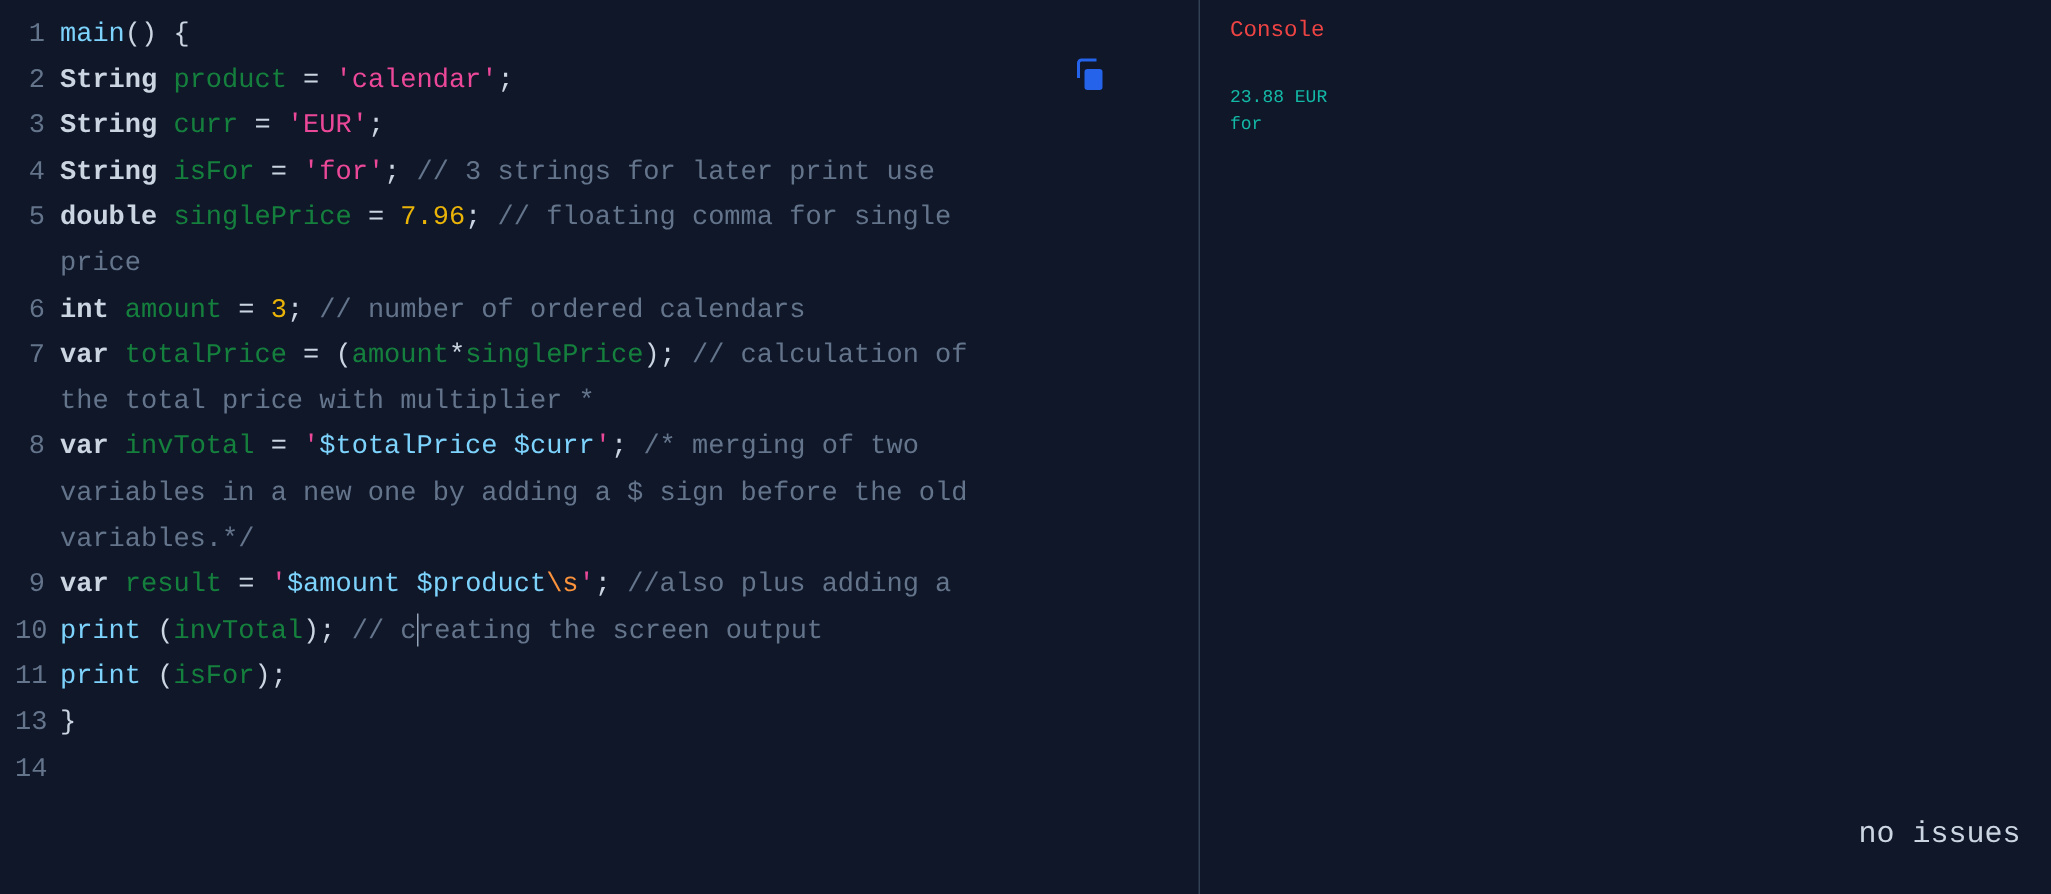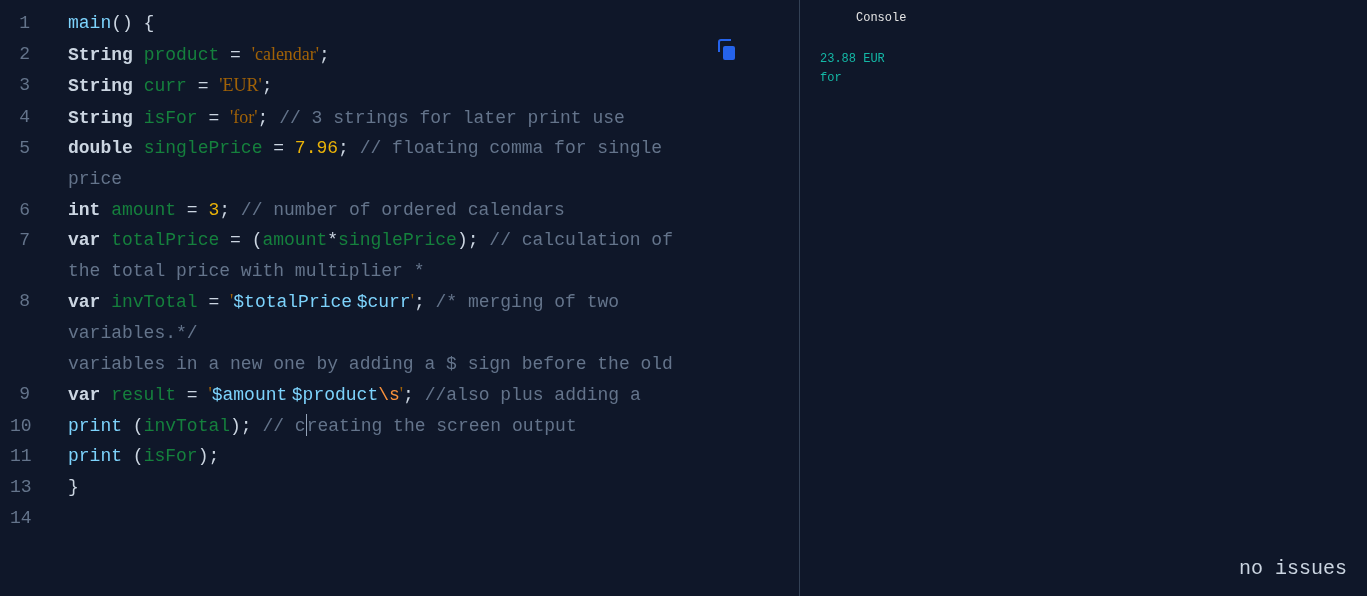--- a/index.html
+++ b/index.html
@@ -38,56 +38,54 @@
     color: #64748b;
     user-select: none;
     padding-right: 10px;
     flex-shrink: 0;
   }
   .code-content {
     white-space: pre-wrap;
     word-break: break-word;
     flex: 1;
     padding-right: 70px;
-    margin-left: 28px;
   }
   .t-type { color: #cbd5e1; font-weight: bold; }
   .t-func { color: #7dd3fc; }
   .t-ident { color: #15803d; }
   .t-op { color: #cbd5e1; }
-  .t-str { color: #a16207; font-family: Liberation Serif, serif; }
+  .t-str { color: #ec4899; }
   .t-num { color: #eab308; }
   .t-comment { color: #64748b; }
   .t-keyword { color: #cbd5e1; font-weight: bold; }
   .t-esc { color: #fb923c; }
   .t-var { color: #7dd3fc; }
   .t-punc { color: #cbd5e1; }
   .copy-btn {
     position: absolute;
     top: 38px;
     right: 60px;
     width: 24px;
     height: 24px;
     cursor: pointer;
     color: #2563eb;
   }
   .console-title {
-    color: #e5e5e5;
-    font-size: 12px;
+    color: #ef4444;
+    font-size: 15px;
     margin-bottom: 22px;
-    margin-left: 36px;
   }
   .console-line {
     color: #14b8a6;
     font-size: 12px;
     line-height: 1.55;
   }
   .status {
     position: absolute;
-    bottom: 10px;
+    bottom: 22px;
     right: 20px;
     color: #cbd5e1;
     font-size: 20px;
   }
   .cursor {
     display: inline-block;
     width: 0;
     border-left: 1px solid #94a3b8;
     height: 1.2em;
     vertical-align: text-bottom;
@@ -139,25 +137,25 @@
       <div class="code-line">
         <span class="lineno"></span>
         <span class="code-content"><span class="t-comment">the total price with multiplier *</span></span>
       </div>
       <div class="code-line">
         <span class="lineno">8</span>
         <span class="code-content"><span class="t-keyword">var </span><span class="t-ident">invTotal</span><span class="t-op"> = </span><span class="t-str">'</span><span class="t-var">$totalPrice</span><span class="t-str"> </span><span class="t-var">$curr</span><span class="t-str">'</span><span class="t-punc">; </span><span class="t-comment">/* merging of two</span></span>
       </div>
       <div class="code-line">
         <span class="lineno"></span>
-        <span class="code-content"><span class="t-comment">variables.*/</span></span>
+        <span class="code-content"><span class="t-comment">variables in a new one by adding a $ sign before the old</span></span>
       </div>
       <div class="code-line">
         <span class="lineno"></span>
-        <span class="code-content"><span class="t-comment">variables in a new one by adding a $ sign before the old</span></span>
+        <span class="code-content"><span class="t-comment">variables.*/</span></span>
       </div>
       <div class="code-line">
         <span class="lineno">9</span>
         <span class="code-content"><span class="t-keyword">var </span><span class="t-ident">result</span><span class="t-op"> = </span><span class="t-str">'</span><span class="t-var">$amount</span><span class="t-str"> </span><span class="t-var">$product</span><span class="t-esc">\s</span><span class="t-str">'</span><span class="t-punc">; </span><span class="t-comment">//also plus adding a</span></span>
       </div>
       <div class="code-line">
         <span class="lineno">10</span>
         <span class="code-content"><span class="t-func">print </span><span class="t-punc">(</span><span class="t-ident">invTotal</span><span class="t-punc">); </span><span class="t-comment">// c</span><span class="cursor"></span><span class="t-comment">reating the screen output</span></span>
       </div>
       <div class="code-line">

